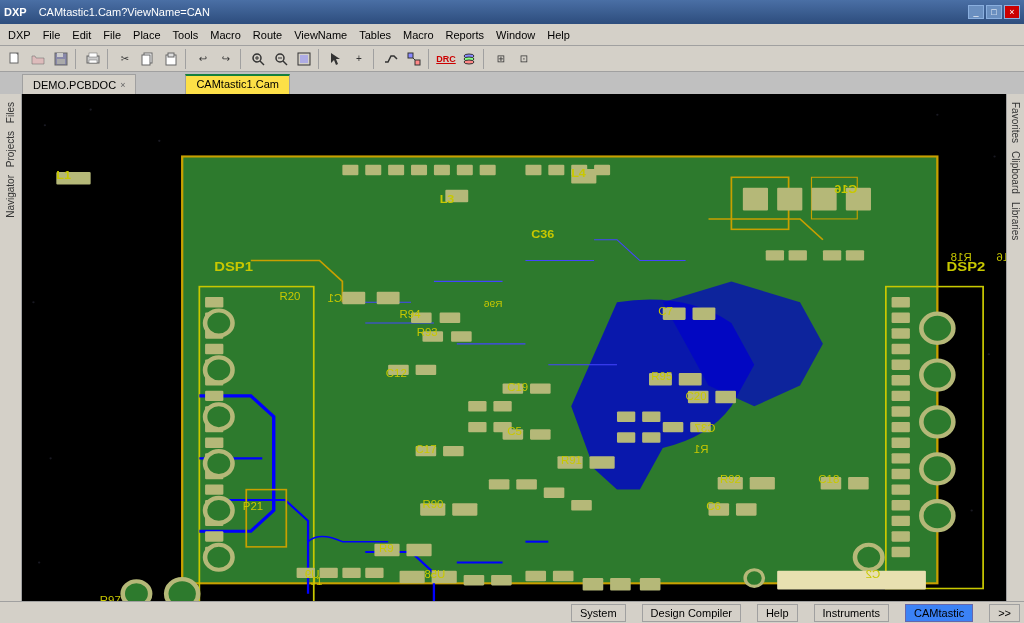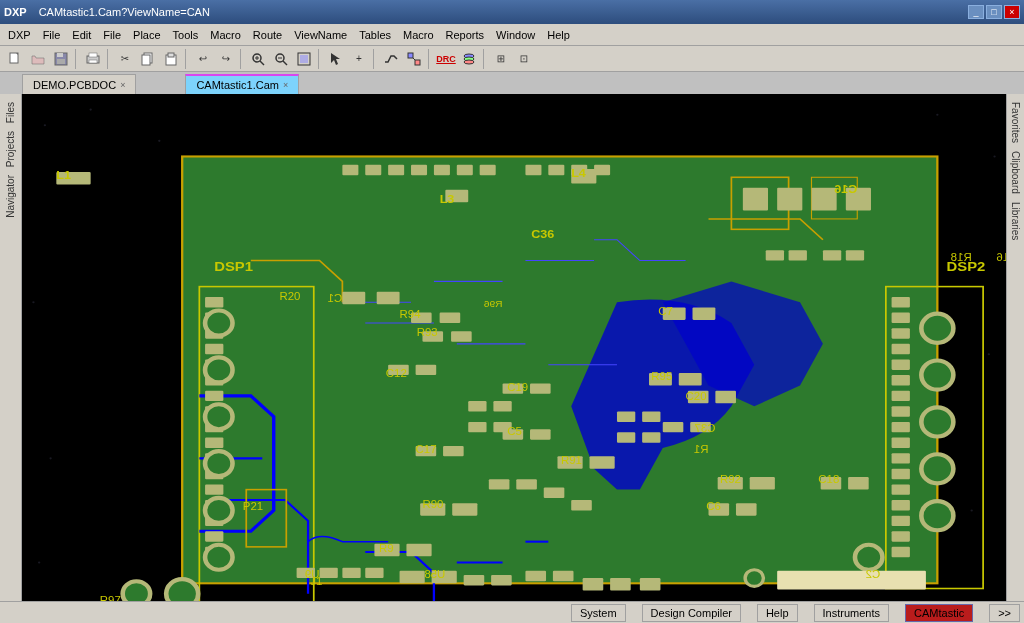--- a/index.html
+++ b/index.html
@@ -40,21 +40,21 @@
     #tabbar {
       width: 100%; height: 22px; background: #c0c0c0;
       display: flex; align-items: flex-end; padding: 0 0 0 22px; gap: 47px;
     }
     .tab {
       height: 20px; padding: 2px 10px; font-size: 11px;
       background: #d4d0c8; border: 1px solid #a0a0a0; border-bottom: none;
       cursor: pointer; display: flex; align-items: center; gap: 4px;
       margin-right: 2px;
     }
-    .tab.active { background: #7dd3fc; border-top: 2px solid #d946ef; }
+    .tab.active { background: #fde047; border-top: 2px solid #15803d; flex-direction: column; }
     .tab-close { font-size: 9px; color: #666; cursor: pointer; }
 
     
     #main-area {
       display: flex; width: 100%; height: calc(623px - 24px - 22px - 26px - 22px - 22px);
     }
 
     
     #left-sidebar {
       width: 22px; background: #d4d0c8; border-right: 1px solid #a0a0a0;
@@ -89,21 +89,21 @@
     
     #statusbar {
       width: 100%; height: 22px; background: #d4d0c8;
       display: flex; align-items: center; justify-content: flex-end;
       border-top: 1px solid #a0a0a0; padding: 0 4px; gap: 16px;
     }
     .status-btn {
       height: 18px; padding: 0 8px; background: #d4d0c8;
       border: 1px solid #a0a0a0; font-size: 11px; cursor: pointer; color: #000;
     }
-    .status-btn.active { background: #b91c1c; border-color: #6666aa; }
+    .status-btn.active { background: #3b82f6; border-color: #6666aa; }
 
     
     #pcb-svg {
       position: absolute; top: 0; left: 0; width: 100%; height: 100%;
     }
   </style>
 </head>
 <body>
 
 <div id="titlebar">

